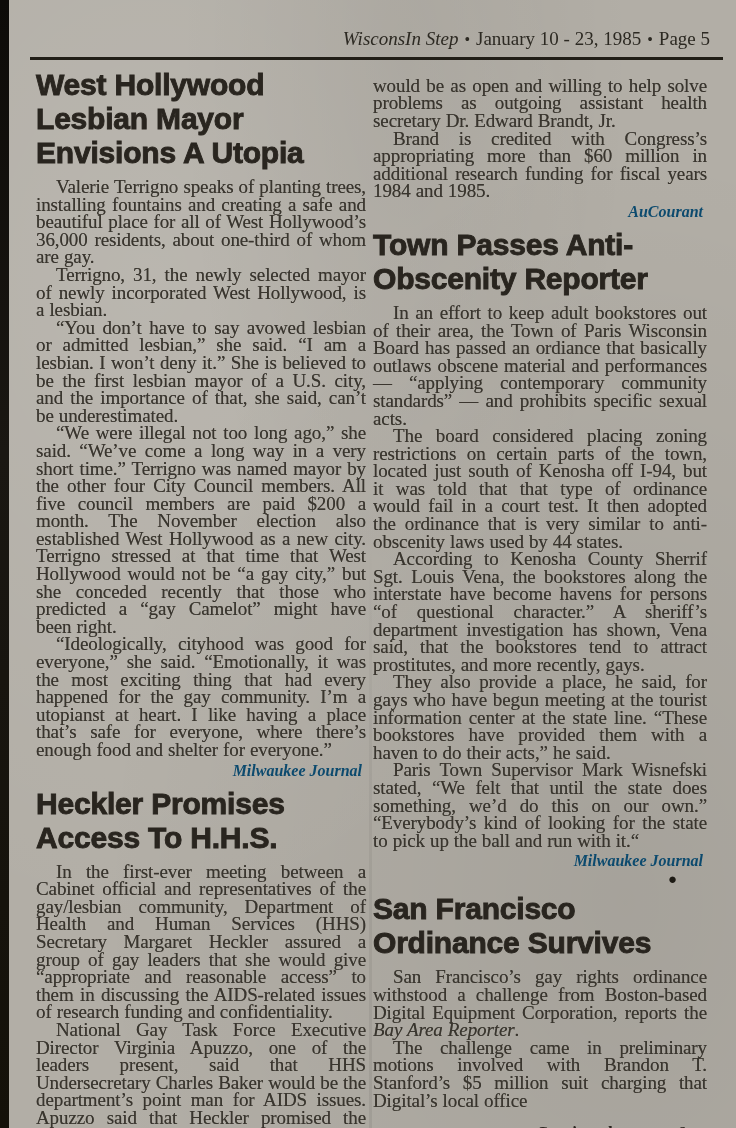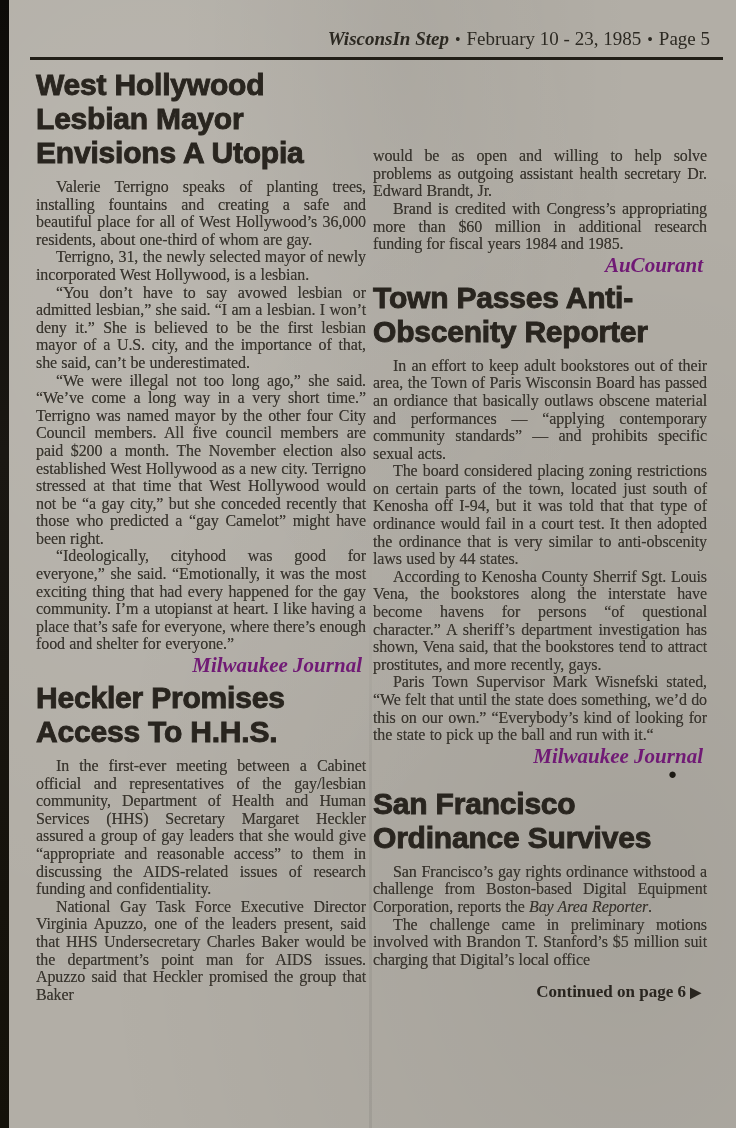--- a/index.html
+++ b/index.html
@@ -26,21 +26,21 @@
     background: linear-gradient(180deg, transparent, rgba(0,0,0,0.05) 40%, rgba(0,0,0,0.07));
     pointer-events: none;
   }
   .page-header {
     padding: 28px 26px 0 0;
     text-align: right;
     font-size: 19px;
     color: #2c2922;
     white-space: nowrap;
   }
-  .masthead { font-weight: bold; font-style: italic; }
+  .masthead { font-weight: normal; font-style: italic; }
   .page-header .sep { margin: 0 6px; font-size: 16px; }
   .rule {
     margin: 7px 13px 0 30px;
     height: 3px;
     background: #211e17;
   }
   .columns {
     display: flex;
     padding: 6px 0 0 36px;
     gap: 7px;
@@ -57,36 +57,36 @@
     color: #29251f;
     -webkit-text-stroke: 0.9px #29251f;
     margin: 2px 0 8px 0;
   }
   .headline span { display: block; }
   .h-mid { margin-top: 6px; }
   p.body {
     margin: 0;
     text-align: justify;
     text-indent: 20px;
-    font-size: 16px;
+    font-size: 19px;
     line-height: 17.6px;
     letter-spacing: -0.1px;
     word-spacing: 0.4px;
     text-shadow: 0 0 0.5px rgba(57,53,46,0.65);
   }
   p.noindent { text-indent: 0; }
   .attribution {
     text-align: right;
     font-weight: bold;
     font-style: italic;
-    font-size: 21px;
+    font-size: 16px;
     line-height: 20px;
     padding-right: 4px;
     margin: 2px 0;
-    color: #701a75;
+    color: #0c4a6e;
   }
   .end-bullet {
     text-align: right;
     padding-right: 30px;
     font-size: 15px;
     line-height: 13px;
     color: #1d1a14;
   }
   .continued {
     text-align: right;
@@ -100,21 +100,21 @@
   .continued .arrow { font-size: 14px; letter-spacing: -2px; }
   .italic { font-style: italic; }
 </style>
 </head>
 <body>
 
 <div class="left-edge"></div>
 <div class="crease"></div>
 
 <header class="page-header">
-  <span class="masthead">WisconsIn Step</span><span class="sep">•</span><span>February 10 - 23, 1985</span><span class="sep">•</span><span>Page 5</span>
+  <span class="masthead">WisconsIn Step</span><span class="sep">•</span><span>January 10 - 23, 1985</span><span class="sep">•</span><span>Page 5</span>
 </header>
 
 <div class="rule"></div>
 
 <main class="columns">
 
   <section class="col col-left">
 
     <article>
       <h1 class="headline">
@@ -150,20 +150,21 @@
     </article>
 
     <article>
       <h1 class="headline h-mid">
         <span>Town Passes Anti-</span>
         <span>Obscenity Reporter</span>
       </h1>
       <p class="body">In an effort to keep adult bookstores out of their area, the Town of Paris Wisconsin Board has passed an ordiance that basically outlaws obscene material and performances — “applying contemporary community standards” — and prohibits specific sexual acts.</p>
       <p class="body">The board considered placing zoning restrictions on certain parts of the town, located just south of Kenosha off I-94, but it was told that that type of ordinance would fail in a court test. It then adopted the ordinance that is very similar to anti-obscenity laws used by 44 states.</p>
       <p class="body">According to Kenosha County Sherrif Sgt. Louis Vena, the bookstores along the interstate have become havens for persons “of questional character.” A sheriff’s department investigation has shown, Vena said, that the bookstores tend to attract prostitutes, and more recently, gays.</p>
+      <p class="body">They also provide a place, he said, for gays who have begun meeting at the tourist information center at the state line. “These bookstores have provided them with a haven to do their acts,” he said.</p>
       <p class="body">Paris Town Supervisor Mark Wisnefski stated, “We felt that until the state does something, we’d do this on our own.” “Everybody’s kind of looking for the state to pick up the ball and run with it.“</p>
       <div class="attribution">Milwaukee Journal</div>
       <div class="end-bullet">●</div>
     </article>
 
     <article>
       <h1 class="headline h-mid">
         <span>San Francisco</span>
         <span>Ordinance Survives</span>
       </h1>

